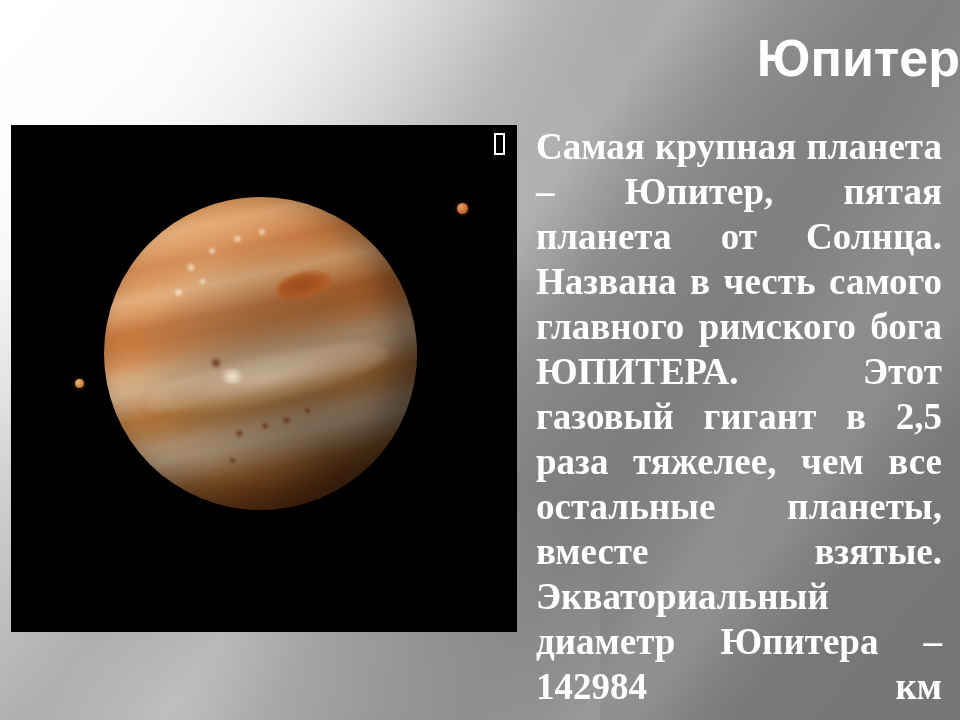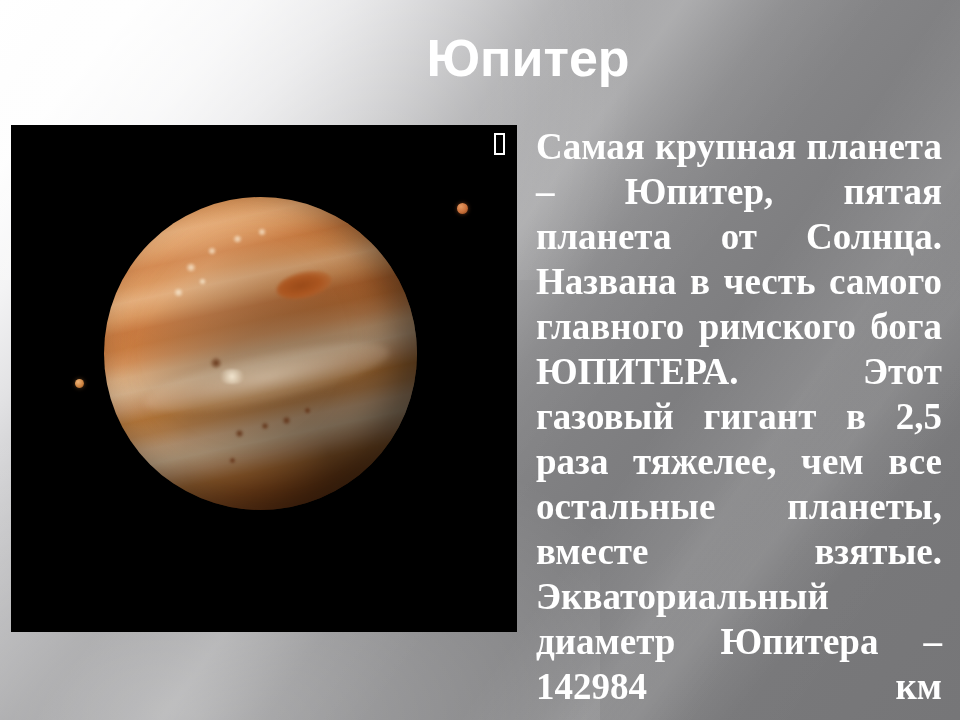--- a/index.html
+++ b/index.html
@@ -85,21 +85,21 @@
       rgba(255,255,255,0.10) 50%,
       rgba(255,255,255,0) 75%);
   }
 
   
   #title {
     position: absolute;
     left: 0;
     top: 28px;
     width: 960px;
-    text-align: center;
+    text-align: right;
     color: #ffffff;
     font-family: "Liberation Sans", sans-serif;
     font-weight: bold;
     font-size: 52px;
     line-height: 60px;
     letter-spacing: 0px;
     padding-left: 96px;
     box-sizing: border-box;
     white-space: nowrap;
   }

